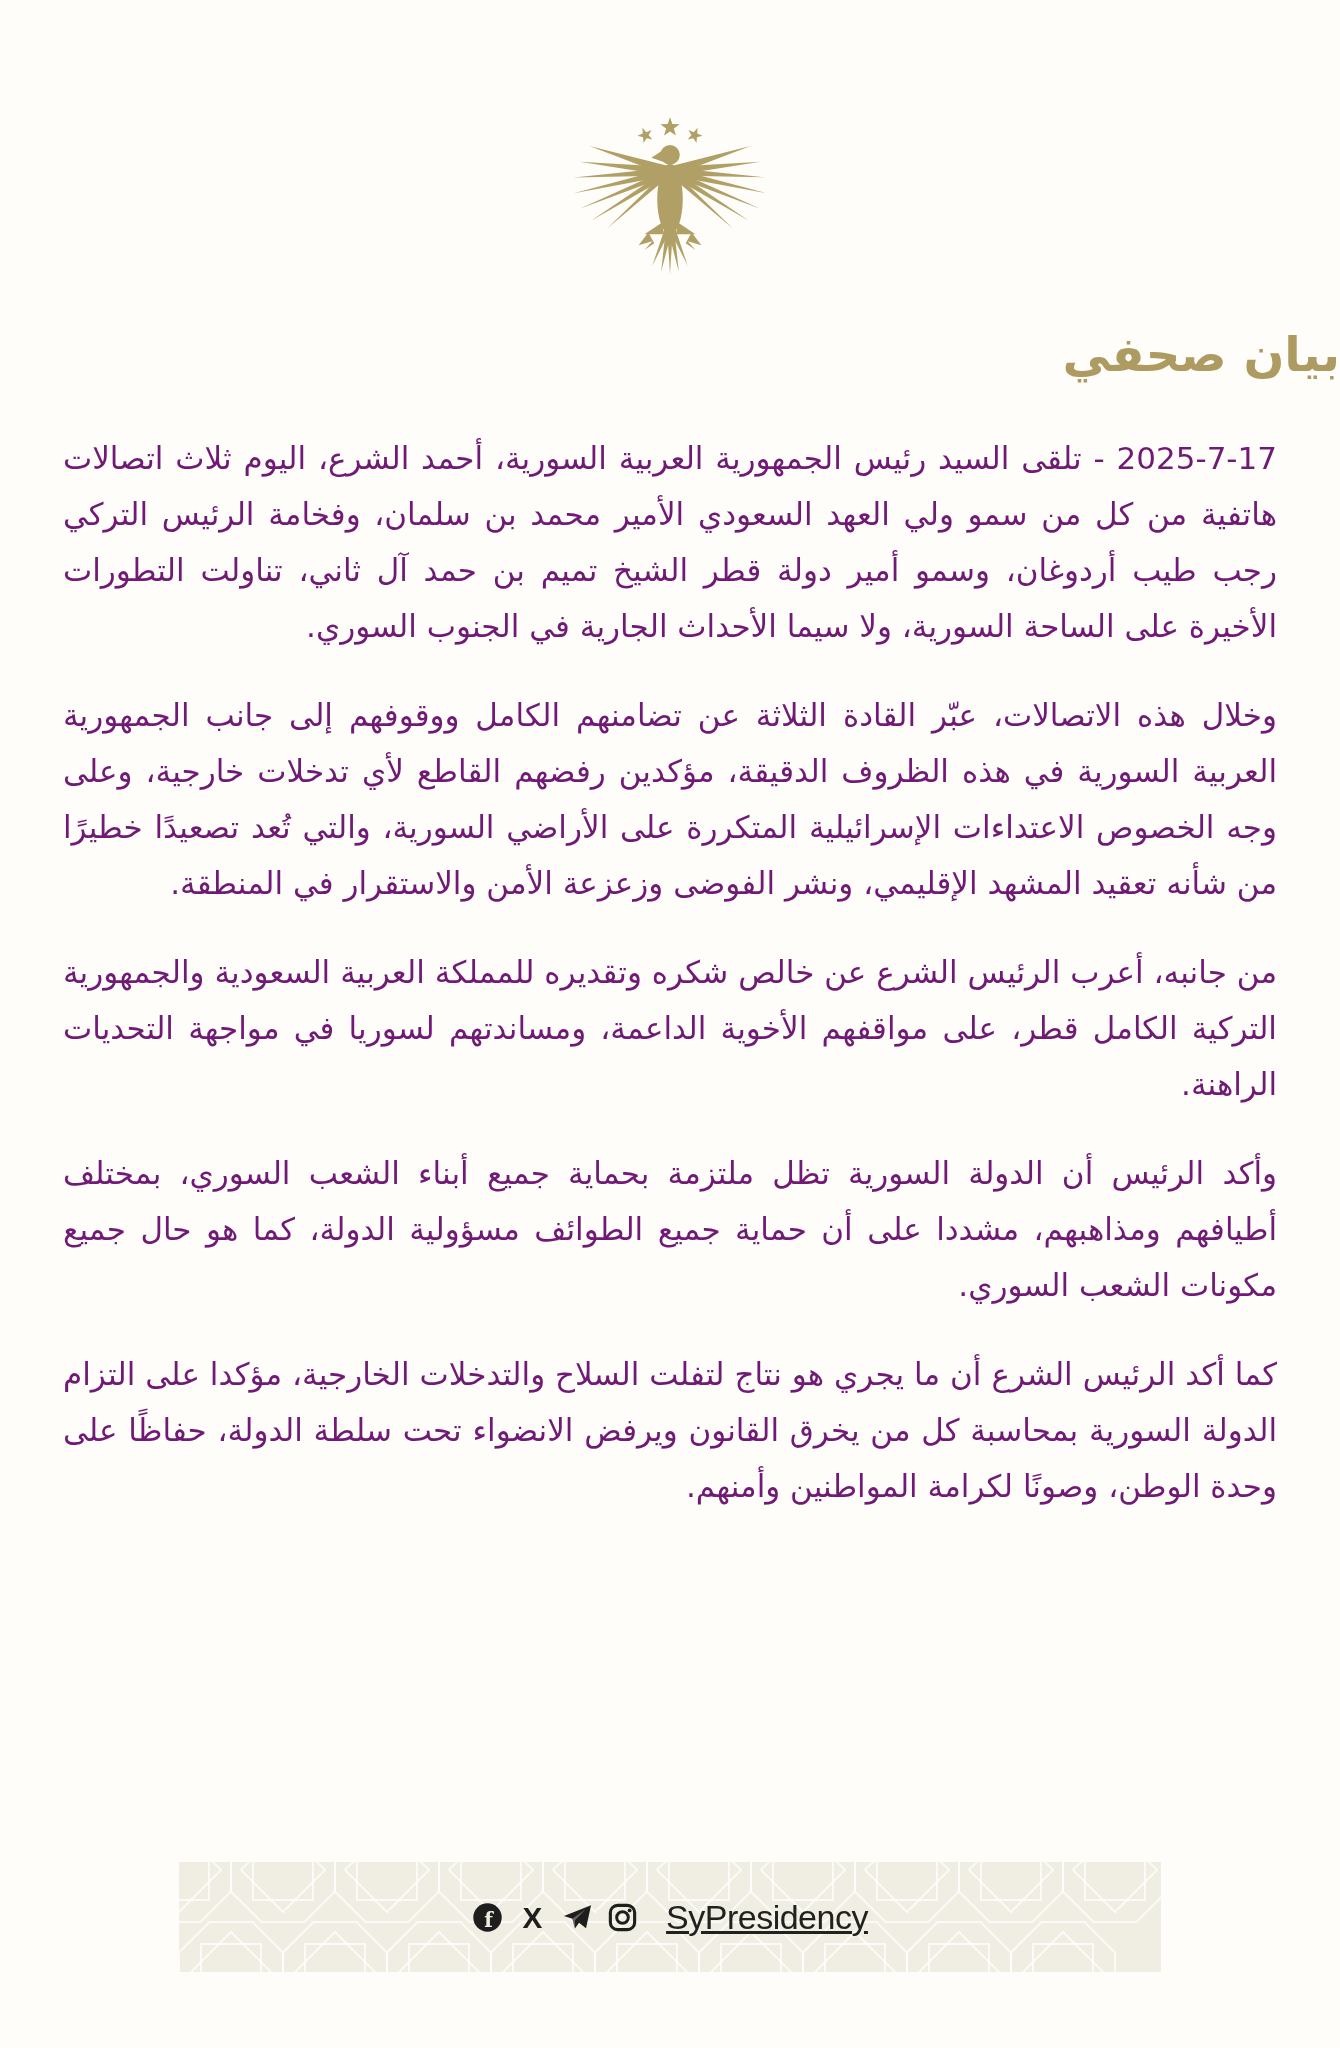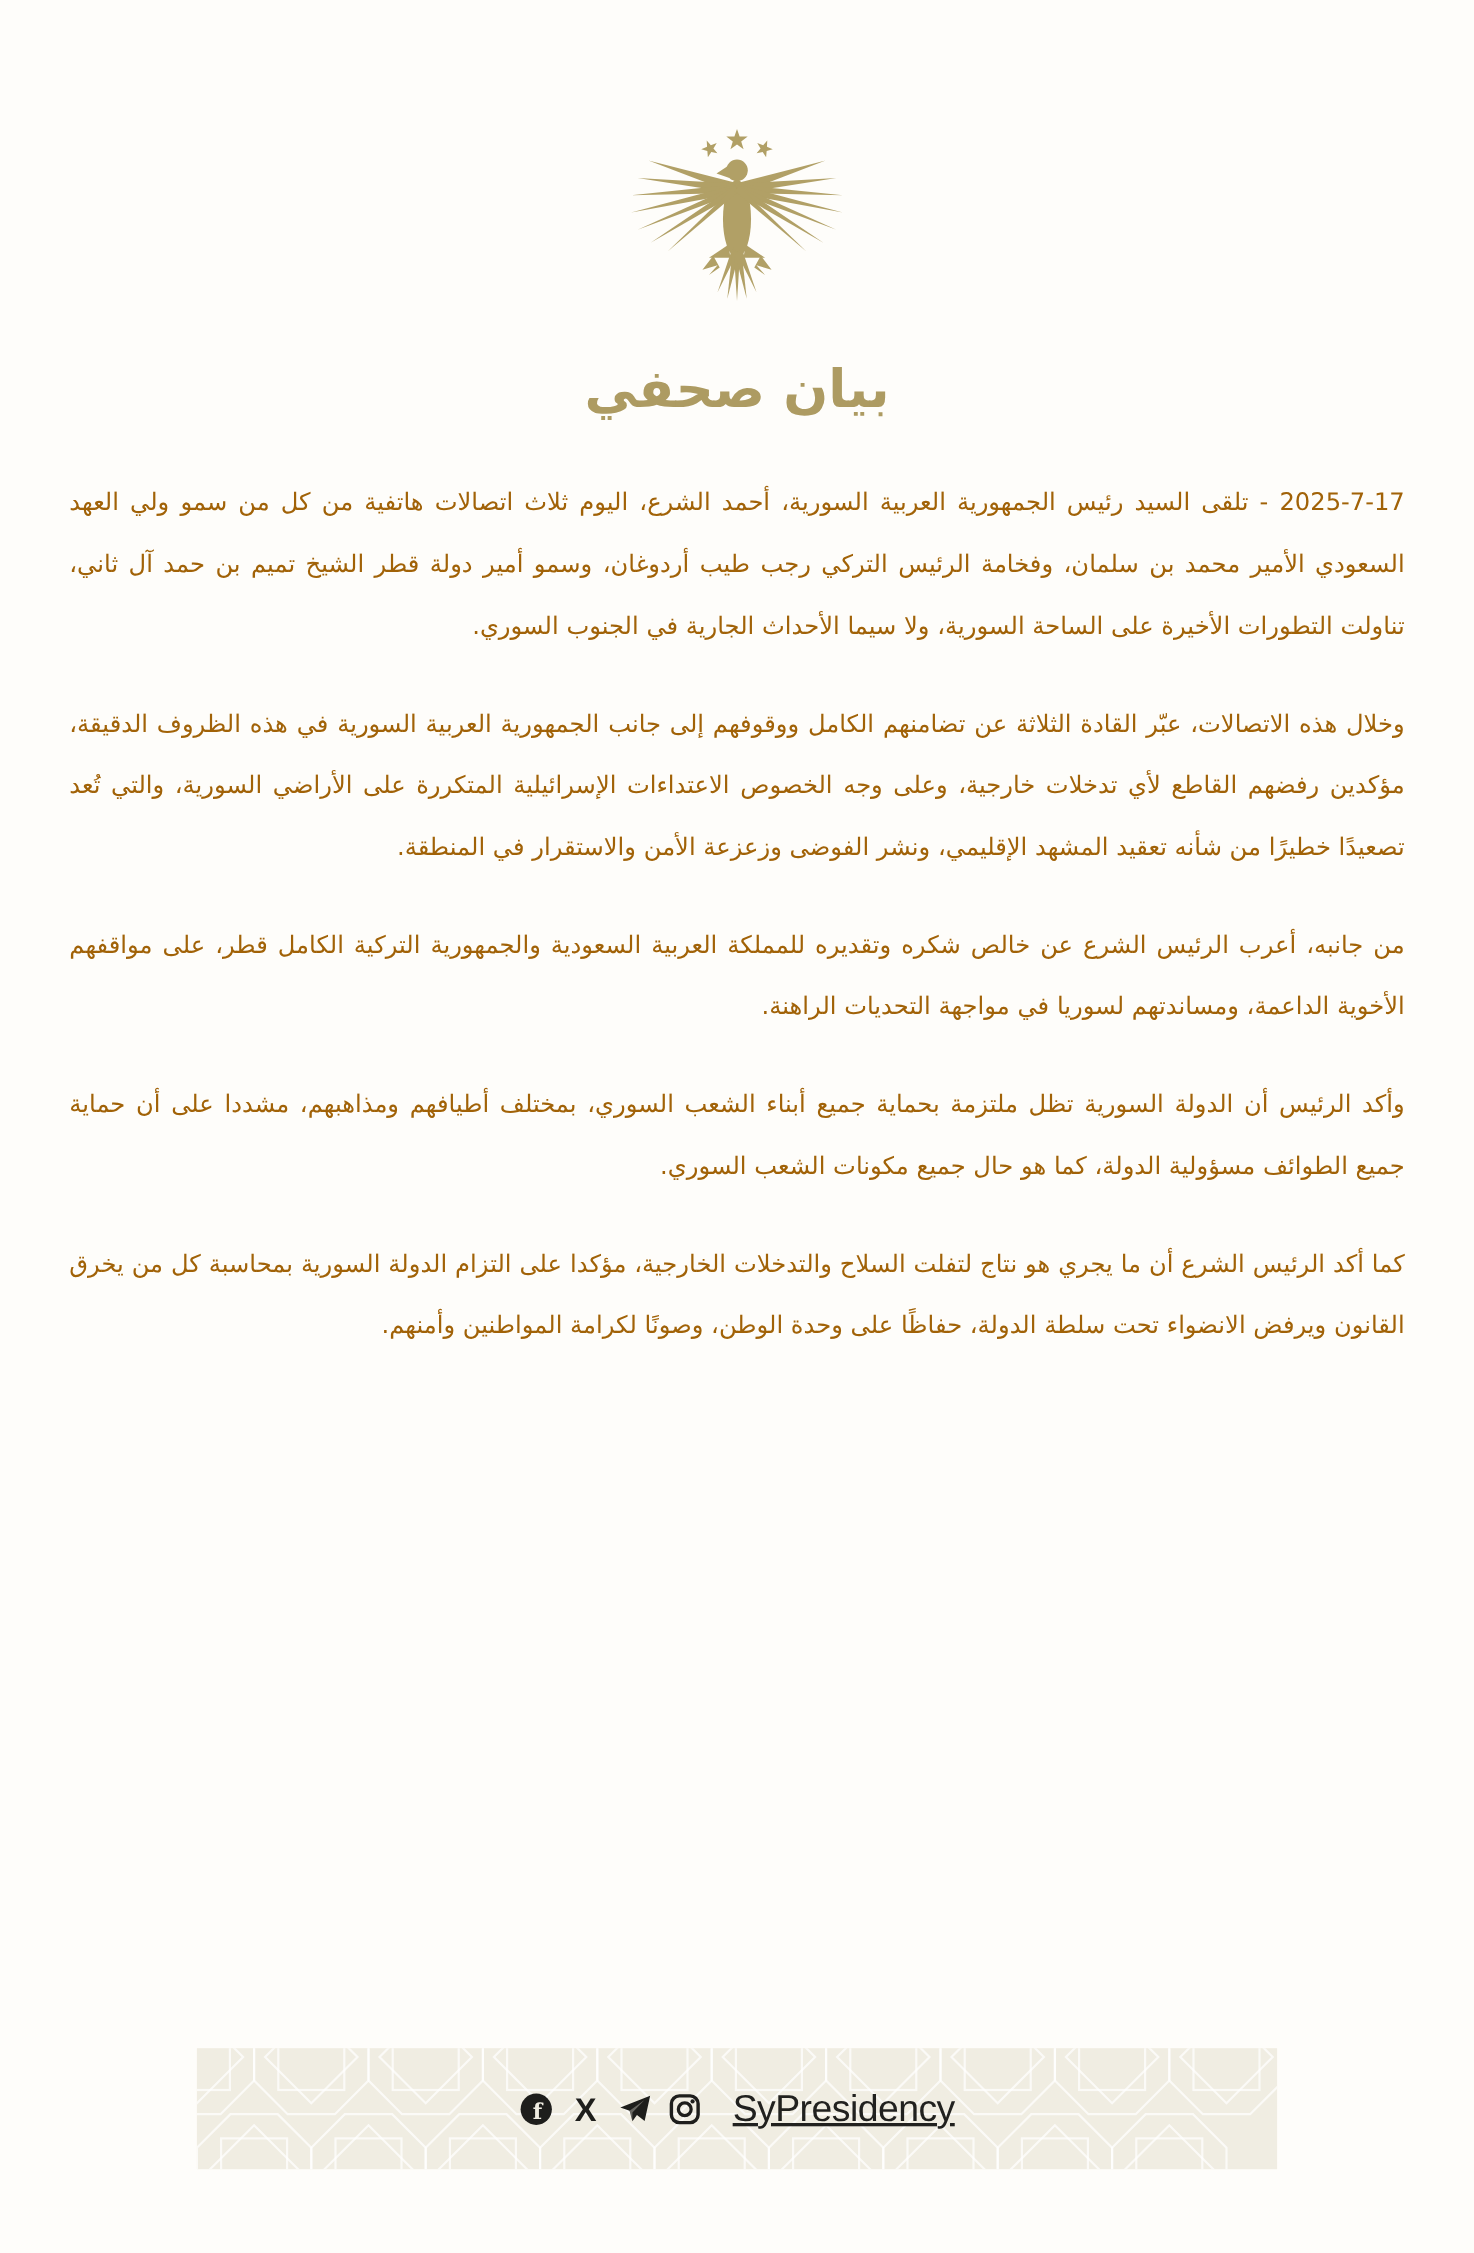--- a/index.html
+++ b/index.html
@@ -17,41 +17,40 @@
     top: 112px; left: 50%;
     transform: translateX(-50%);
     width: 216px; height: 176px;
   }
 
   
   .press-title {
     position: absolute;
     top: 326px; left: 0;
     width: 100%;
-    text-align: center;
     direction: rtl;
     font-size: 48px;
     font-weight: bold;
     letter-spacing: 0;
     color: #ad9b62;
   }
 
   
   .statement {
     position: absolute;
     top: 430px;
     right: 63px; left: 63px;
     direction: rtl;
   }
   .statement p {
     margin: 0 0 33px 0;
-    font-size: 22px;
+    font-size: 31px;
     line-height: 56px;
     text-align: justify;
-    color: #a16207;
+    color: #701a75;
   }
 
   
   .footer-band {
     position: absolute;
     top: 1862px; left: 50%;
     transform: translateX(-50%);
     width: 982px; height: 110px;
     background: #f0ede2;
     overflow: hidden;

